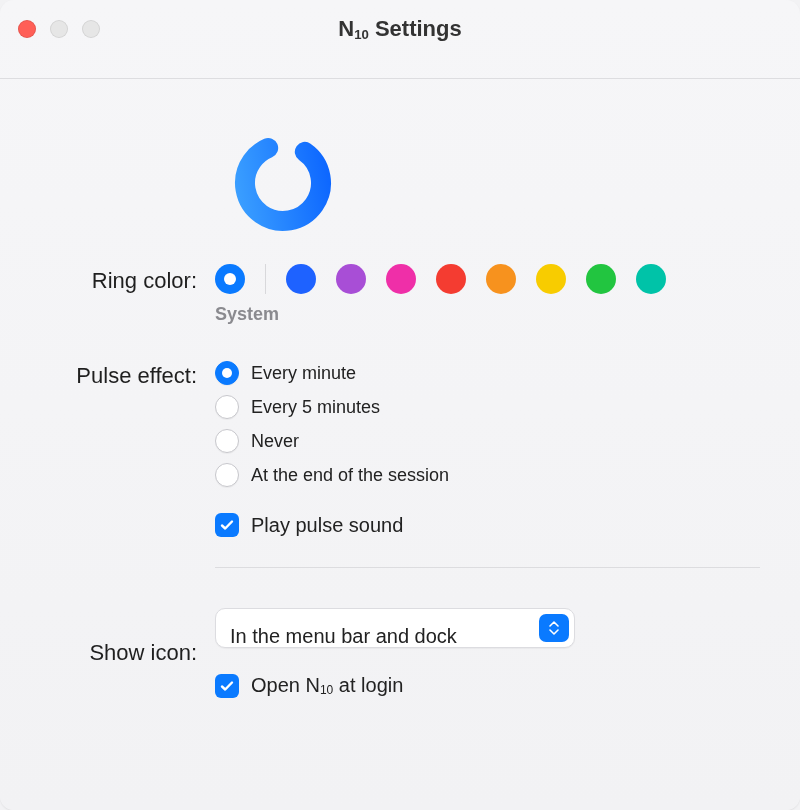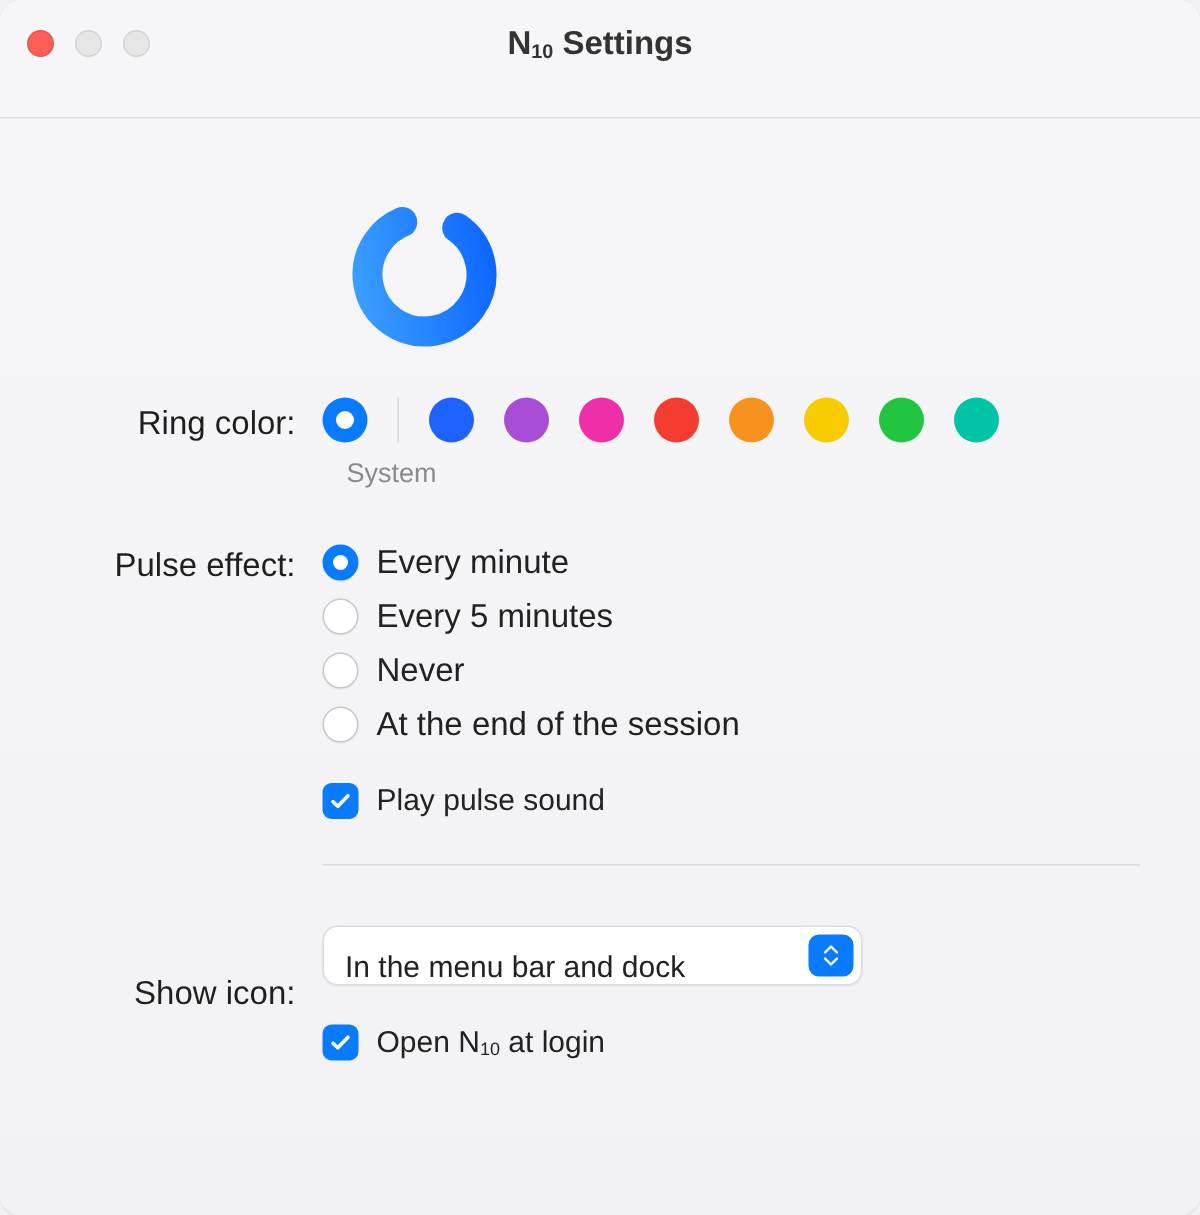--- a/index.html
+++ b/index.html
@@ -100,29 +100,30 @@
     width: 12px; height: 12px; border-radius: 50%;
     background: #fff;
   }
   .sep {
     width: 1px; height: 30px; background: #d8d8db;
   }
   .swatch-caption {
     margin-top: 10px;
     font-size: 18px;
     color: #8a8a8f;
-    margin-left: 16px;
+    margin-left: 0px;
+    font-weight: bold;
   }
   .ring-row .label-col { padding-top: 4px; }
 
   
   .radio-list { display: flex; flex-direction: column; gap: 10px; }
   .radio {
     display: flex; align-items: center; gap: 12px;
-    font-size: 22px;
+    font-size: 18px;
     cursor: pointer;
   }
   .radio .dotr {
     width: 24px; height: 24px; border-radius: 50%;
     border: 1px solid #c7c7cc;
     background: #fff;
     display: inline-flex; align-items: center; justify-content: center;
     box-shadow: 0 1px 0 rgba(0,0,0,0.04);
   }
   .radio.selected .dotr {

